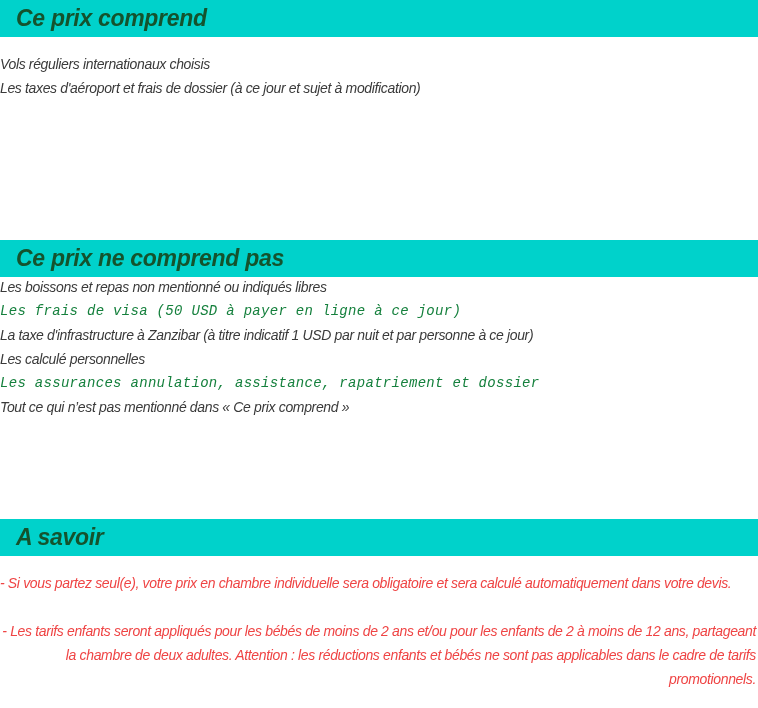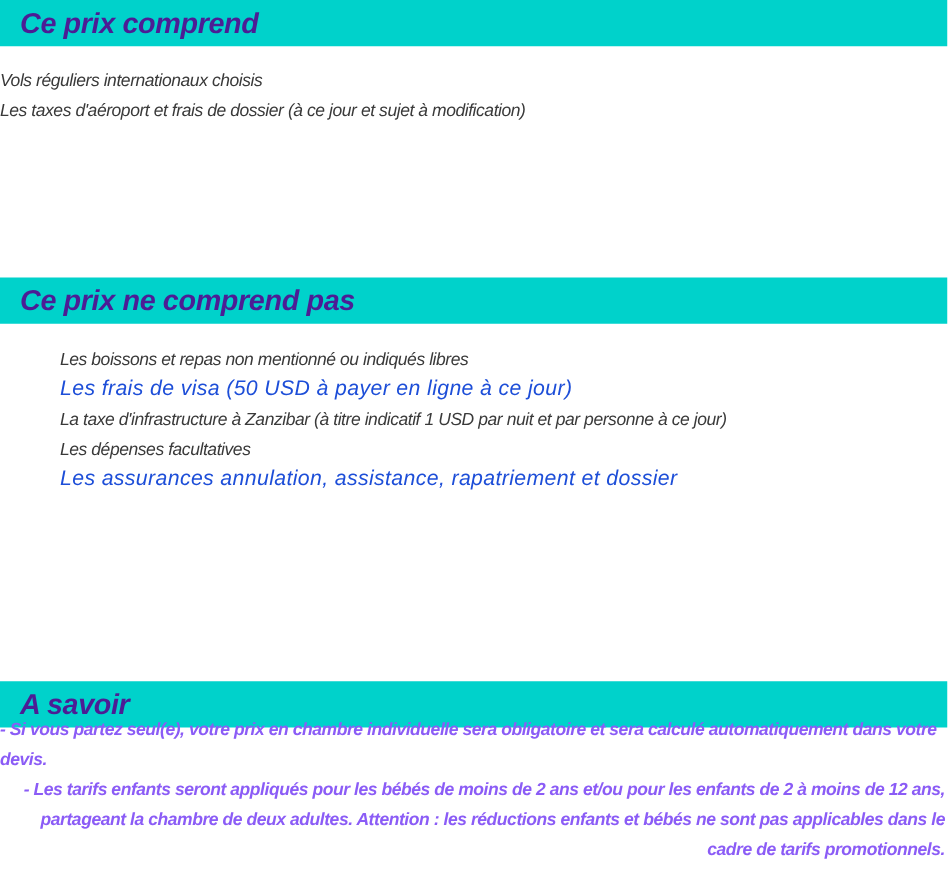--- a/index.html
+++ b/index.html
@@ -22,21 +22,21 @@
       box-sizing: border-box;
       padding-left: 16px;
     }
     .section-header h2 {
       margin: 0;
       font-family: "Liberation Sans", sans-serif;
       font-style: italic;
       font-weight: bold;
       font-size: 23px;
       line-height: 37px;
-      color: #4c1d95;
+      color: #14532d;
       letter-spacing: -0.3px;
     }
     .list {
       position: absolute;
       left: 0;
       width: 632px;
       margin: 0;
       padding: 0;
       list-style: none;
     }
@@ -44,58 +44,58 @@
       font-family: "Liberation Sans", sans-serif;
       font-style: italic;
       font-size: 14px;
       line-height: 24px;
       height: 24px;
       color: #3a3a3a;
       white-space: nowrap;
       letter-spacing: -0.35px;
     }
     .list li.alt {
-      font-family: Liberation Sans, sans-serif;
-      font-size: 17px;
+      font-family: Liberation Mono, monospace;
+      font-size: 14px;
       letter-spacing: 0.3px;
-      color: #1d4ed8;
+      color: #15803d;
     }
     .para {
       position: absolute;
       left: 0;
       width: 756px;
       margin: 0;
       font-family: "Liberation Sans", sans-serif;
       font-style: italic;
       font-size: 14px;
       line-height: 24px;
-      color: #8b5cf6;
+      color: #ef4444;
       letter-spacing: -0.35px;
-      font-weight: bold;
     }
   </style>
 </head>
 <body>
 
 <div class="section-header" style="top:0;">
   <h2>Ce prix comprend</h2>
 </div>
 <ul class="list" style="top:52px;">
   <li>Vols réguliers internationaux choisis</li>
   <li>Les taxes d'aéroport et frais de dossier (à ce jour et sujet à modification)</li>
 </ul>
 
-<div class="section-header" style="top:222px;">
+<div class="section-header" style="top:240px;">
   <h2>Ce prix ne comprend pas</h2>
 </div>
-<ul class="list" style="top:275px;margin-left:48px;">
+<ul class="list" style="top:275px;">
   <li>Les boissons et repas non mentionné ou indiqués libres</li>
   <li class="alt">Les frais de visa (50 USD à payer en ligne à ce jour)</li>
   <li>La taxe d'infrastructure à Zanzibar (à titre indicatif 1 USD par nuit et par personne à ce jour)</li>
-  <li>Les dépenses facultatives</li>
+  <li>Les calculé personnelles</li>
   <li class="alt">Les assurances annulation, assistance, rapatriement et dossier</li>
+  <li>Tout ce qui n’est pas mentionné dans « Ce prix comprend »</li>
 </ul>
 
-<div class="section-header" style="top:545px;">
+<div class="section-header" style="top:519px;">
   <h2>A savoir</h2>
 </div>
 <p class="para" style="top:571px;">- Si vous partez seul(e), votre prix en chambre individuelle sera obligatoire et sera calculé automatiquement dans votre devis.</p>
 <p class="para" style="top:619px;text-align:right;">- Les tarifs enfants seront appliqués pour les bébés de moins de 2 ans et/ou pour les enfants de 2 à moins de 12 ans, partageant la chambre de deux adultes. Attention : les réductions enfants et bébés ne sont pas applicables dans le cadre de tarifs promotionnels.</p>
 
 </body></html>

